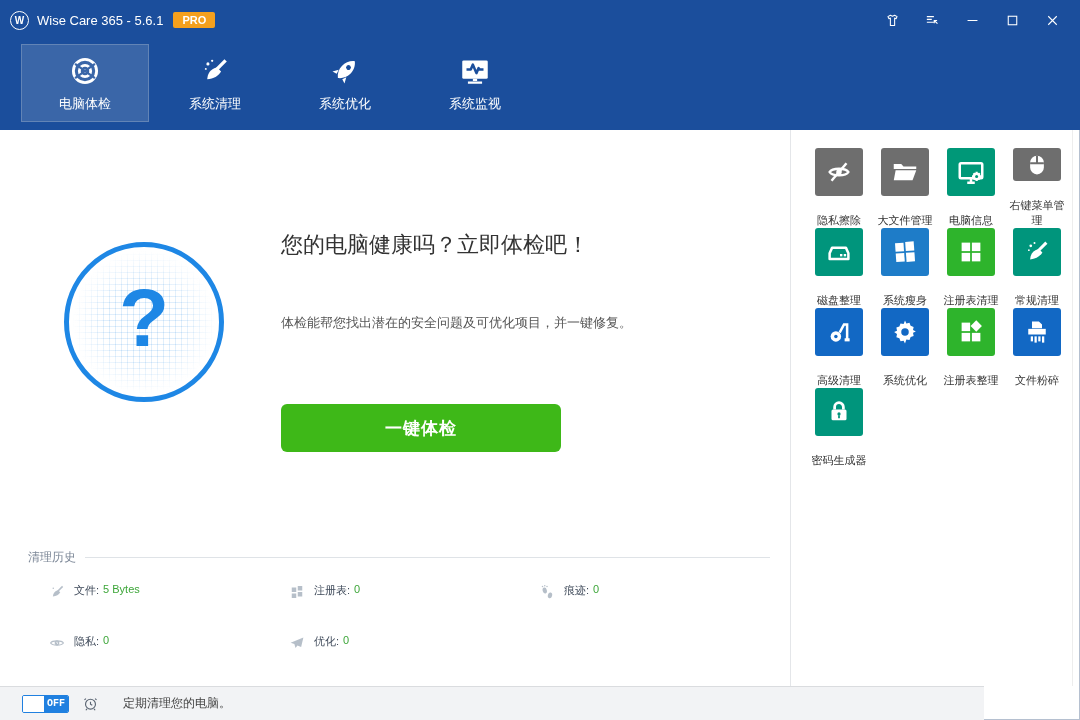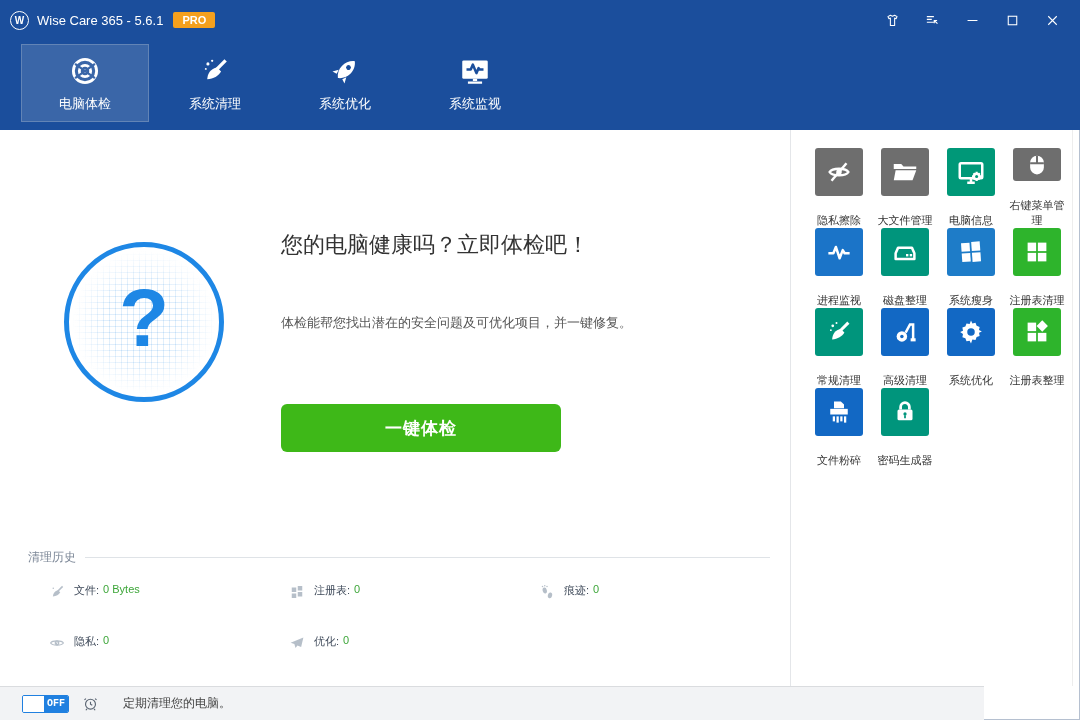--- a/index.html
+++ b/index.html
@@ -174,21 +174,21 @@
     <div class="history-title">清理历史</div>
     <div class="history-line"></div>
 
     <div class="stat s0">
       <svg viewBox="0 0 24 24">
           <path d="M19.5 4.5L13 11" style="stroke:currentColor;stroke-width:2.2"></path>
           <path d="M13.5 9.5l2.8 2.8c-1.8 3.2-5.3 5.2-9.8 5.6.3-4.4 2.4-7.5 7-8.4z" style="fill:currentColor"></path>
           <circle cx="7" cy="7" r="1" style="fill:currentColor"></circle>
         </svg>
       <span class="stat-label">文件:</span>
-      <span class="stat-value">0 Bytes</span>
+      <span class="stat-value">5 Bytes</span>
     </div>
     <div class="stat s1">
       <svg viewBox="0 0 24 24">
           <g style="fill:currentColor">
             <rect x="5" y="6" width="6" height="6"></rect>
             <rect x="13" y="4" width="6" height="6"></rect>
             <rect x="5" y="14" width="6" height="6"></rect>
             <rect x="13" y="12" width="6" height="6"></rect>
           </g>
         </svg>
@@ -266,28 +266,20 @@
     <div class="tool">
       <div class="tile" style="background: rgb(110, 110, 110); --bg: #6e6e6e;">
         <svg viewBox="0 0 24 24">
             <path d="M12 4.5a5.5 5.5 0 0 1 5.5 5.5v4a5.5 5.5 0 0 1-11 0v-4A5.5 5.5 0 0 1 12 4.5z" style="fill:#fff"></path>
             <path d="M12 4.5v6M6.5 10.5h11" style="stroke:var(--bg);stroke-width:1.6"></path>
           </svg>
       </div>
       <div class="tool-label">右键菜单管理</div>
     </div>
 
-    <div class="tool">
-      <div class="tile" style="background: rgb(27, 116, 200); --bg: #1b74c8;">
-        <svg viewBox="0 0 24 24">
-            <path d="M3.5 13h4l2-5 3 9 2.5-6.5 1.5 2.5h4" style="fill:none;stroke:#fff;stroke-width:2;stroke-linejoin:round"></path>
-          </svg>
-      </div>
-      <div class="tool-label">进程监视</div>
-    </div>
 
 
     <div class="tool">
       <div class="tile" style="background: rgb(0, 149, 124); --bg: #00957c;">
         <svg viewBox="0 0 24 24">
             <path d="M4.5 17.5v-4.5l2-4.5h11l2 4.5v4.5z" style="fill:none;stroke:#fff;stroke-width:2;stroke-linejoin:round"></path>
             <rect x="12.8" y="13.6" width="1.9" height="1.9" style="fill:#fff"></rect>
             <rect x="15.8" y="13.6" width="1.9" height="1.9" style="fill:#fff"></rect>
           </svg>
       </div>

